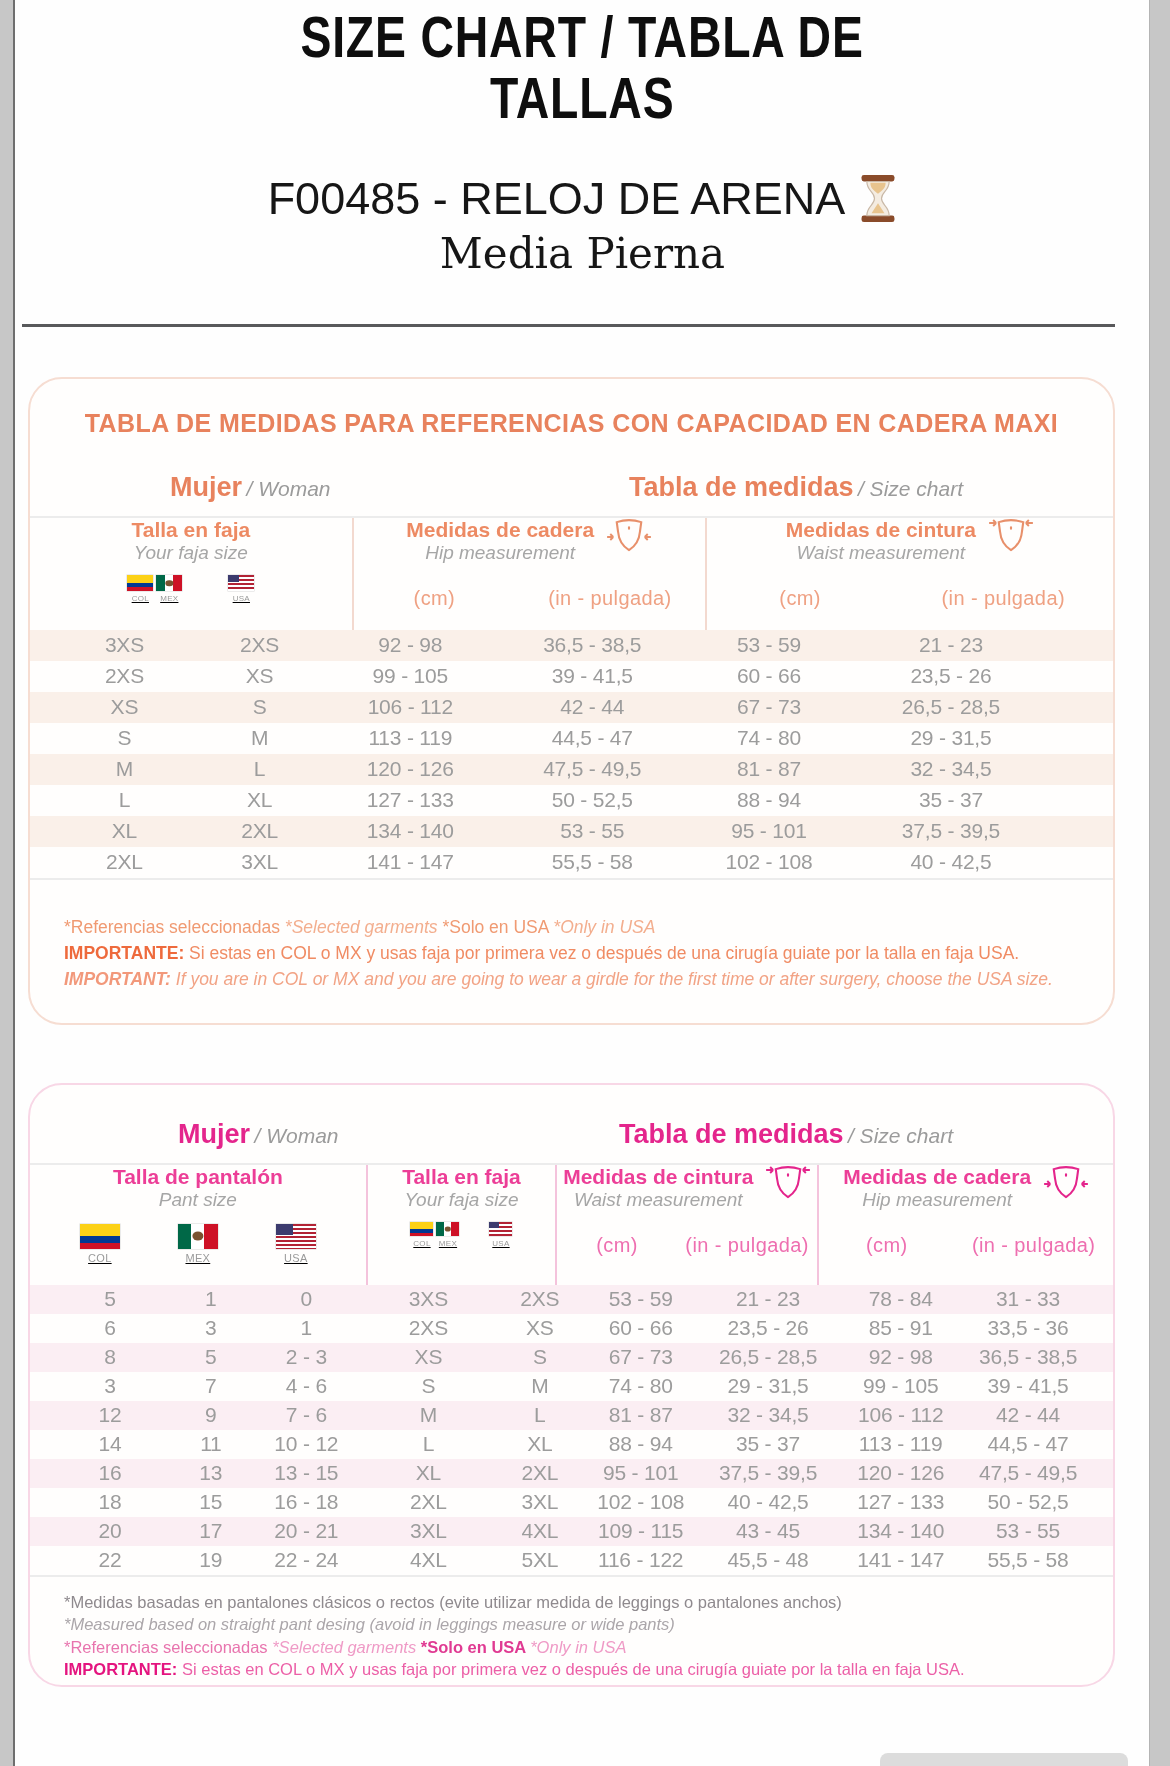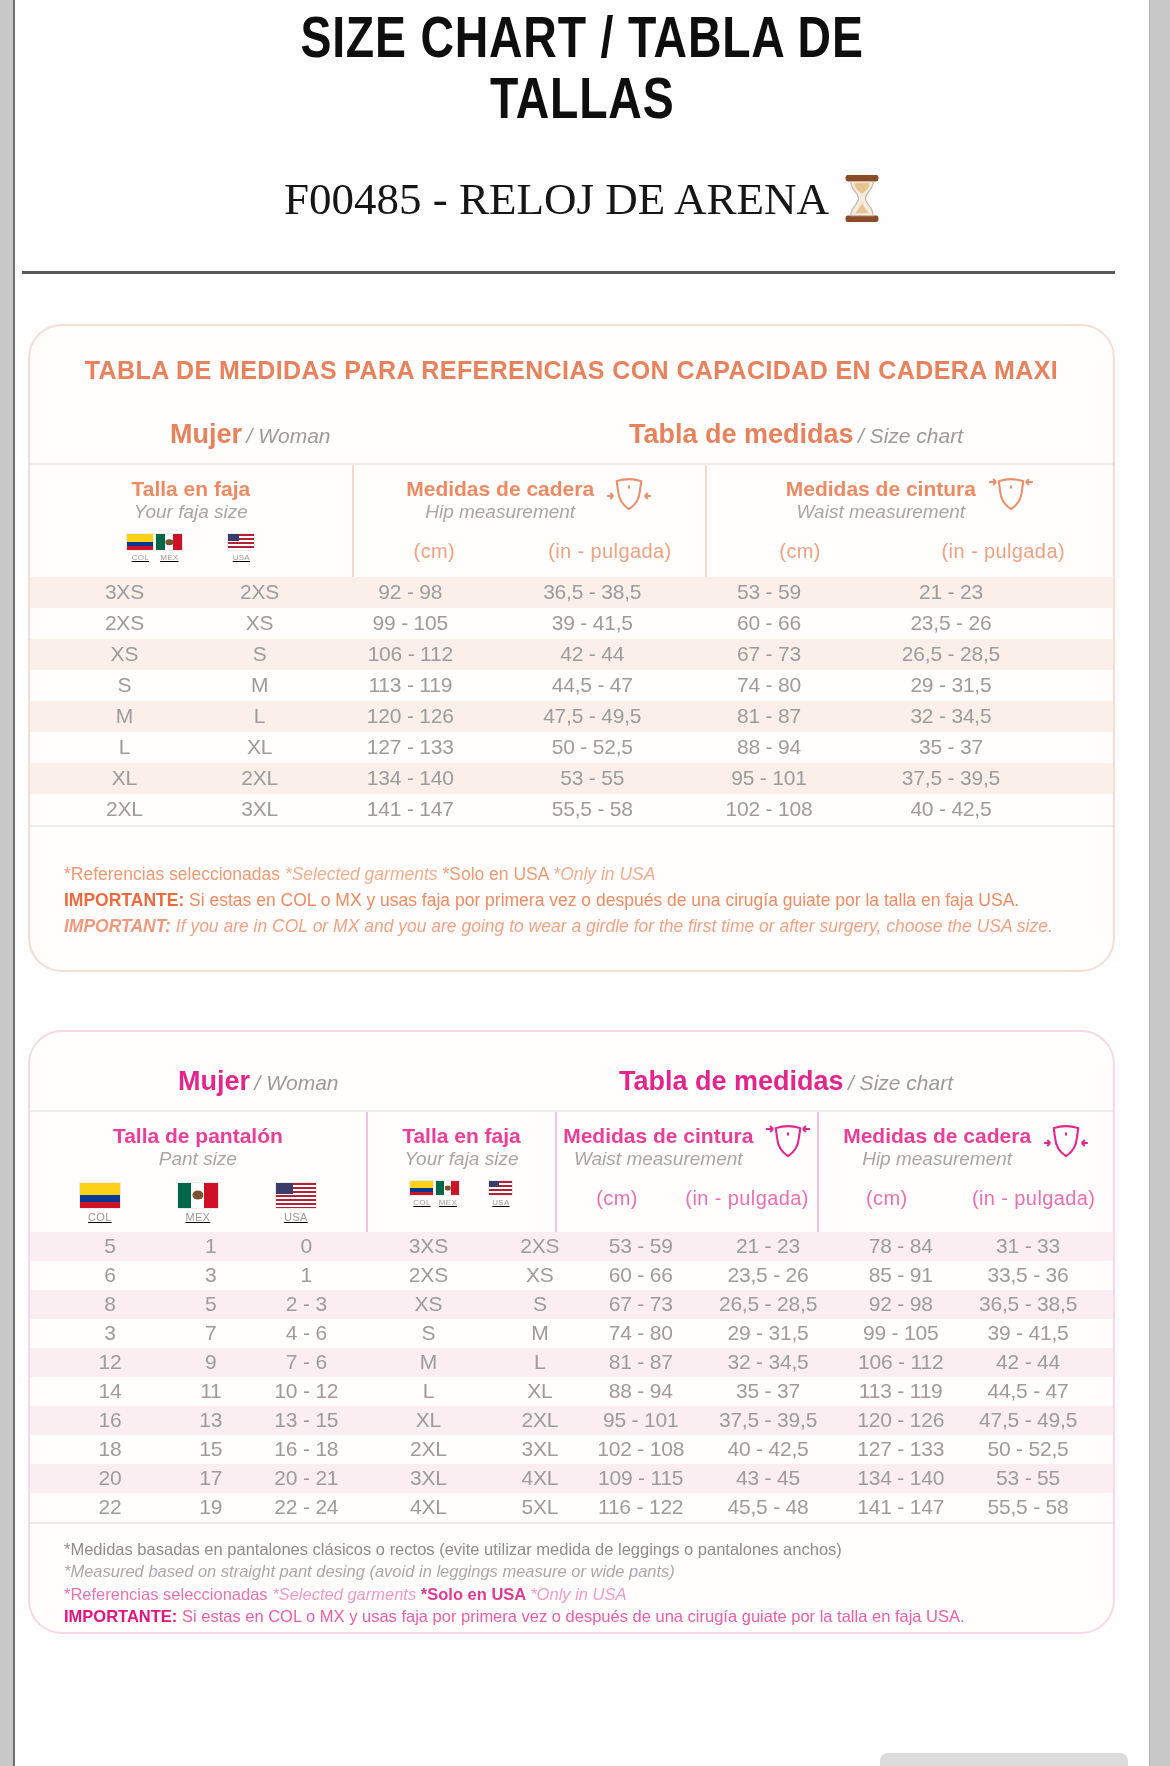--- a/index.html
+++ b/index.html
@@ -14,21 +14,21 @@
   .gutter{position:absolute;top:0;bottom:0;background:#C7C7C7;z-index:5;}
   .gutter.left{left:0;width:15px;border-right:2px solid #6E6E6E;}
   .gutter.right{right:0;width:21px;border-left:1px solid #B4B4B4;}
 
   .content{position:absolute;left:17px;right:22px;top:0;}
 
   
   .main-title{margin-top:6px;text-align:center;color:#0E0E0E;font-weight:800;
     font-size:58px;line-height:1.06;letter-spacing:1px;}
   .main-title .tline{display:inline-block;transform:scaleX(.8);white-space:nowrap;}
-  .sub-title{margin-top:44px;text-align:center;font-family:Liberation Serif, serif;
+  .sub-title{margin-top:44px;text-align:center;font-family:Liberation Sans, sans-serif;
     font-size:45px;color:#161616;display:flex;align-items:center;justify-content:center;gap:14px;}
   .sub-title2{margin-top:4px;text-align:center;font-family:"DejaVu Serif",serif;
     font-size:42px;color:#161616;}
   .title-rule{border:none;border-top:3px solid #58595B;margin:46px 33px 0 5px;}
 
   
   .card{margin:0 33px 0 11px;background:#FFFEFD;border-radius:34px;overflow:hidden;position:relative;}
   .card.c1{margin-top:50px;height:648px;border:2px solid #F6DDD2;padding-top:30px;}
   .card.c2{margin-top:58px;height:604px;border:2px solid #F8D7E6;padding-top:26px;}
 
@@ -36,34 +36,34 @@
 
   .subhead{display:flex;justify-content:space-between;align-items:baseline;
     margin-top:34px;padding:0 150px 13px 92px;border-bottom:2px solid #ECECEC;}
   .c2 .subhead{margin-top:8px;padding-right:160px;padding-left:100px;}
   .subhead .big{font-size:27px;font-weight:700;margin-left:48px;}
   .c1 .subhead .big{color:var(--orange);} .c2 .subhead .big{color:var(--pink);}
   .subhead .lit{font-size:21px;font-style:italic;color:#9B9B9B;font-weight:400;}
 
   .hgroups{display:flex;align-items:stretch;}
   .c1 .hgroups{height:112px;} .c2 .hgroups{height:120px;}
-  .hgroup{display:flex;flex-direction:column;align-items:center;padding-top:12px;}
+  .hgroup{display:flex;flex-direction:column;align-items:center;padding-top:0;}
   .c1 .hgroup+.hgroup{border-left:2px solid #F3D9CF;}
   .c2 .hgroup+.hgroup{border-left:2px solid #F4C3DC;}
   .c1 .g1{width:29.7%;} .c1 .g2{width:32.6%;} .c1 .g3{width:37.7%;}
   .c2 .g1{width:31%;} .c2 .g2{width:17.5%;} .c2 .g3{width:24.2%;} .c2 .g4{width:27.3%;}
 
   .hlabel{font-size:21px;font-weight:700;line-height:1.15;}
   .c1 .hlabel{color:#ED8A63;} .c2 .hlabel{color:#EC3E97;}
   .hsub{font-size:19px;font-style:italic;color:#A6A6A6;line-height:1.2;}
   .mhead{position:relative;padding-right:58px;text-align:center;}
   .mhead .micon{position:absolute;right:0;top:-2px;}
   .c1 .micon{color:#E8906B;} .c2 .micon{color:#E4258C;}
 
-  .units{display:flex;width:100%;margin-top:16px;font-size:20px;letter-spacing:.4px;}
+  .units{display:flex;width:100%;margin-top:22px;font-size:20px;letter-spacing:.4px;}
   .c1 .units{color:#EFA183;} .c2 .units{color:#EE6FB0;}
   .units .u1{width:46%;text-align:center;} .units .u2{width:54%;text-align:center;}
 
   
   .flagrow{display:flex;align-items:flex-end;margin-top:10px;}
   .flagbox{display:flex;flex-direction:column;align-items:center;gap:3px;text-decoration:underline;}
   .flaglbl{font-size:8px;color:#9a9a9a;letter-spacing:.3px;}
   .c2 .g1 .flaglbl{font-size:11px;}
   .flag{position:relative;display:inline-block;box-shadow:0 0 0 .5px #d8d8d8;}
   .flag.col{background:linear-gradient(to bottom,#FCD116 0 50%,#003893 50% 75%,#CE1126 75% 100%);}
@@ -125,20 +125,21 @@
   <div class="sub-title">
     <span>F00485 - RELOJ DE ARENA</span>
     <svg width="38" height="47" viewBox="0 0 32 40">
       <rect x="2" y="0" width="28" height="5.5" rx="2" fill="#8a4b2a"></rect>
       <rect x="2" y="34.5" width="28" height="5.5" rx="2" fill="#8a4b2a"></rect>
       <path d="M6.5 5.5 h19 c0 8 -6.5 9 -6.5 14.5 c0 5.5 6.5 6.5 6.5 14.5 h-19 c0 -8 6.5 -9 6.5 -14.5 c0 -5.5 -6.5 -6.5 -6.5 -14.5 z" fill="#f4ece1" stroke="#c9b8a6" stroke-width="1"></path>
       <path d="M9.5 6.5 h13 c0 5.5 -4.5 7.5 -6.5 9.5 c-2 -2 -6.5 -4 -6.5 -9.5 z" fill="#e8c48e"></path>
       <path d="M16 24 l5.5 8.5 h-11 z" fill="#e8c48e"></path>
     </svg>
   </div>
+  <div class="sub-title2">Media Pierna</div>
 
   <hr class="title-rule">
 
   <section class="card c1">
     <div class="card-title">TABLA DE MEDIDAS PARA REFERENCIAS CON CAPACIDAD EN CADERA MAXI</div>
 
     <div class="subhead">
       <span>
         <span class="big">Mujer</span>
         <span class="lit">/ Woman</span>

